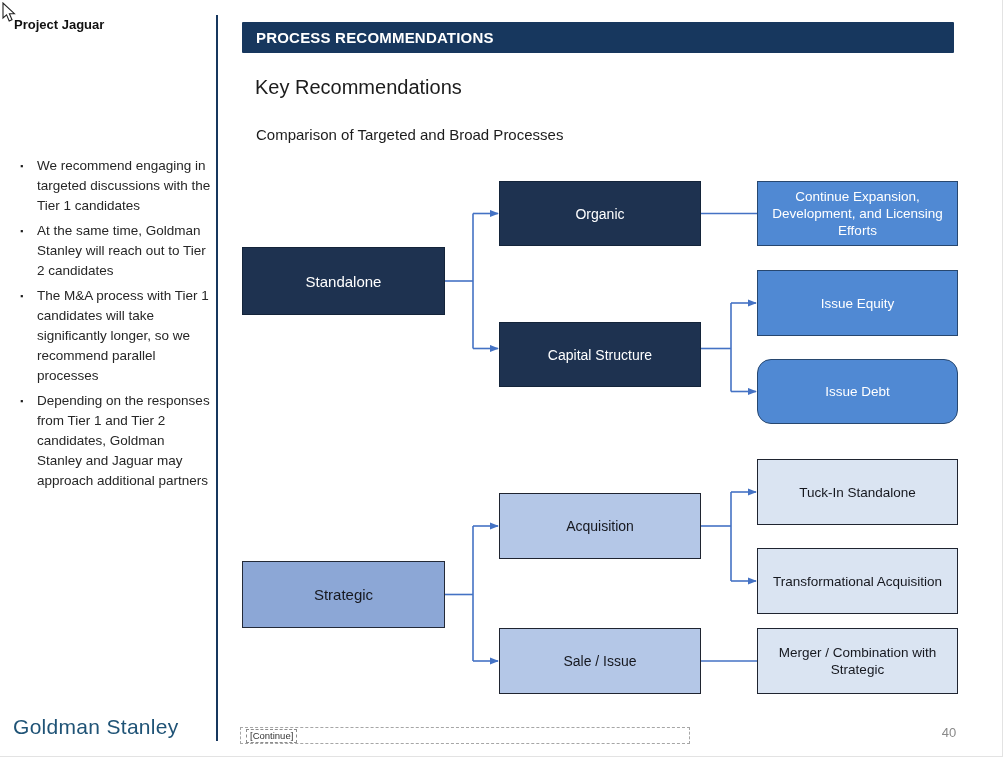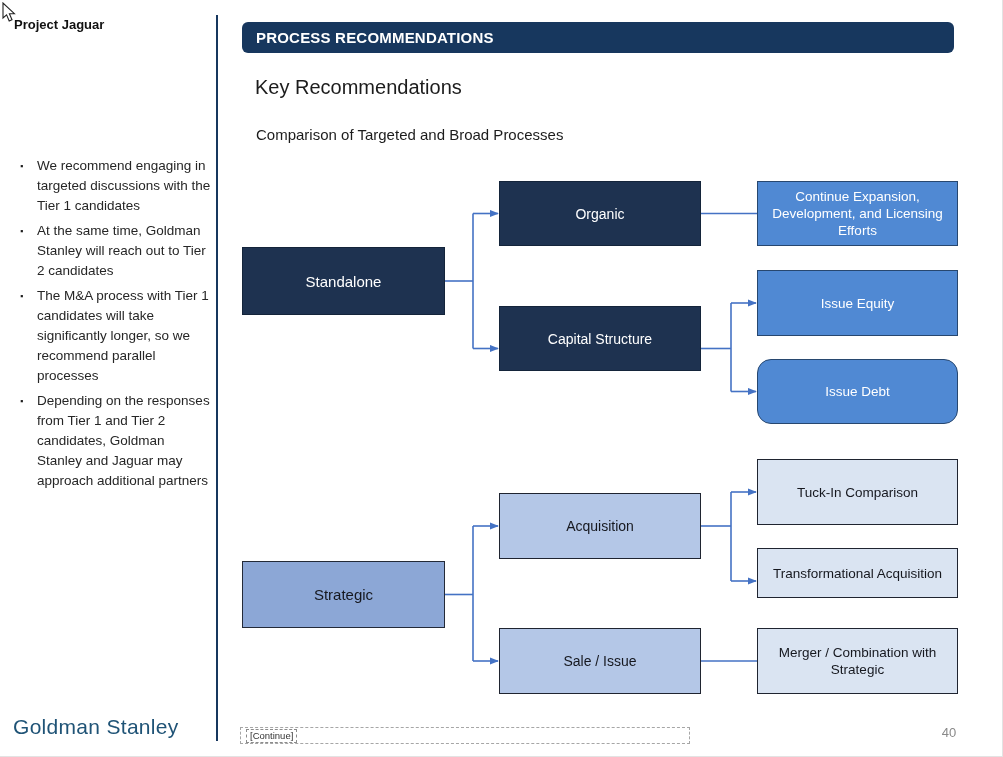--- a/index.html
+++ b/index.html
@@ -39,21 +39,21 @@
   }
   .logo {
     position: absolute; left: 13px; top: 715px;
     font-size: 21px; color: #1F5376; letter-spacing: 0.3px;
   }
 
   
   .banner {
     position: absolute; left: 242px; top: 22px;
     width: 712px; height: 31px;
-    background: #17375E; border-radius: 6px;
+    background: #17375E; border-radius: 1px;
     color: #ffffff; font-size: 15px; font-weight: bold;
     line-height: 31px; padding-left: 14px; letter-spacing: 0.2px;
   }
   .page-title {
     position: absolute; left: 255px; top: 76px;
     font-size: 20px; color: #1c1c1c; font-weight: 400;
   }
   .page-subtitle {
     position: absolute; left: 256px; top: 126px;
     font-size: 15px; color: #1c1c1c;
@@ -167,21 +167,21 @@
       <path d="M701 661 H757"></path>
     </g>
   </svg>
 
   <div class="node navy fs15" style="left:242px; top:247px; width:203px; height:68px;">
     <span>Standalone</span>
   </div>
   <div class="node navy fs14" style="left:499px; top:181px; width:202px; height:65px;">
     <span>Organic</span>
   </div>
-  <div class="node navy fs14" style="left:499px; top:306px; width:202px; height:65px;">
+  <div class="node navy fs14" style="left:499px; top:322px; width:202px; height:65px;">
     <span>Capital Structure</span>
   </div>
   <div class="node mid fs13" style="left:757px; top:181px; width:201px; height:65px;">
     <span>Continue Expansion, Development, and Licensing Efforts</span>
   </div>
   <div class="node mid fs13" style="left:757px; top:270px; width:201px; height:66px;">
     <span>Issue Equity</span>
   </div>
   <div class="node mid fs13" style="left:757px; top:359px; width:201px; height:65px;border-radius:14px;">
     <span>Issue Debt</span>
@@ -190,23 +190,23 @@
   <div class="node steel fs15" style="left:242px; top:561px; width:203px; height:67px;">
     <span>Strategic</span>
   </div>
   <div class="node light fs14" style="left:499px; top:493px; width:202px; height:66px;">
     <span>Acquisition</span>
   </div>
   <div class="node light fs14" style="left:499px; top:628px; width:202px; height:66px;">
     <span>Sale / Issue</span>
   </div>
   <div class="node lightest fs13" style="left:757px; top:459px; width:201px; height:66px;">
-    <span>Tuck-In Comparison</span>
-  </div>
-  <div class="node lightest fs13" style="left:757px; top:548px; width:201px; height:50px;">
+    <span>Tuck-In Standalone</span>
+  </div>
+  <div class="node lightest fs13" style="left:757px; top:548px; width:201px; height:66px;">
     <span>Transformational Acquisition</span>
   </div>
   <div class="node lightest fs13" style="left:757px; top:628px; width:201px; height:66px;">
     <span>Merger / Combination with Strategic</span>
   </div>
 
   <div class="footnotes">
     <span class="footnotes-label">[Continue]</span>
   </div>
   <div class="page-number">40</div>

